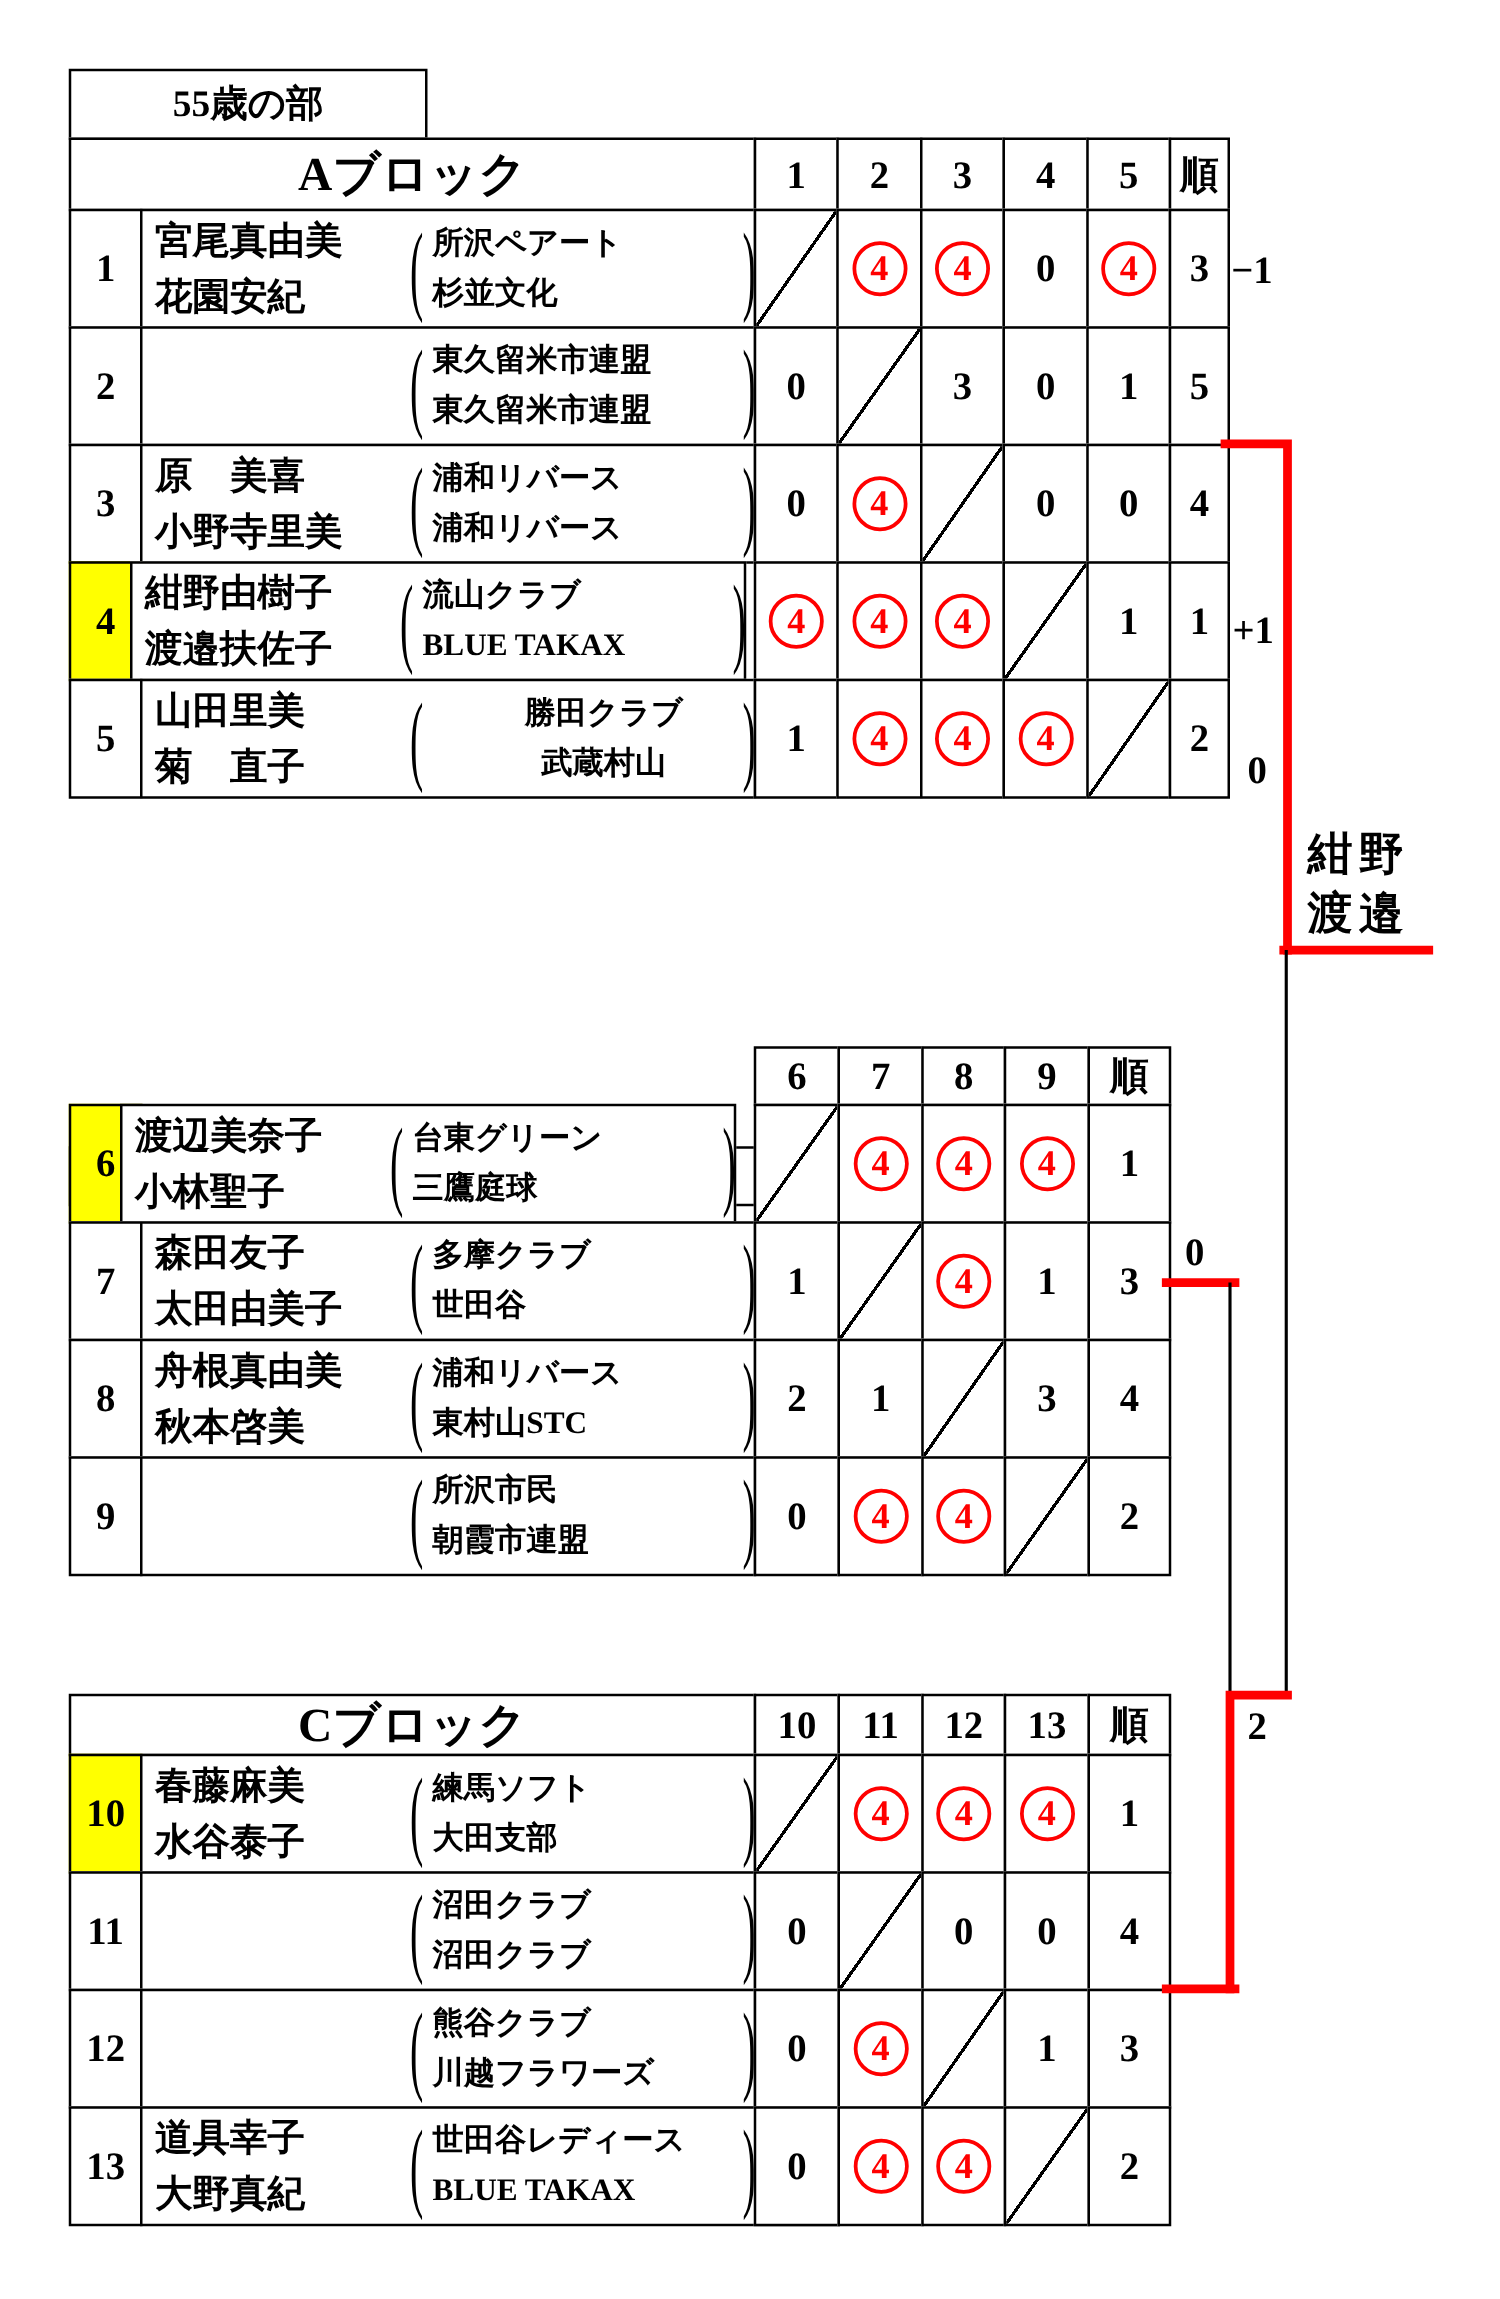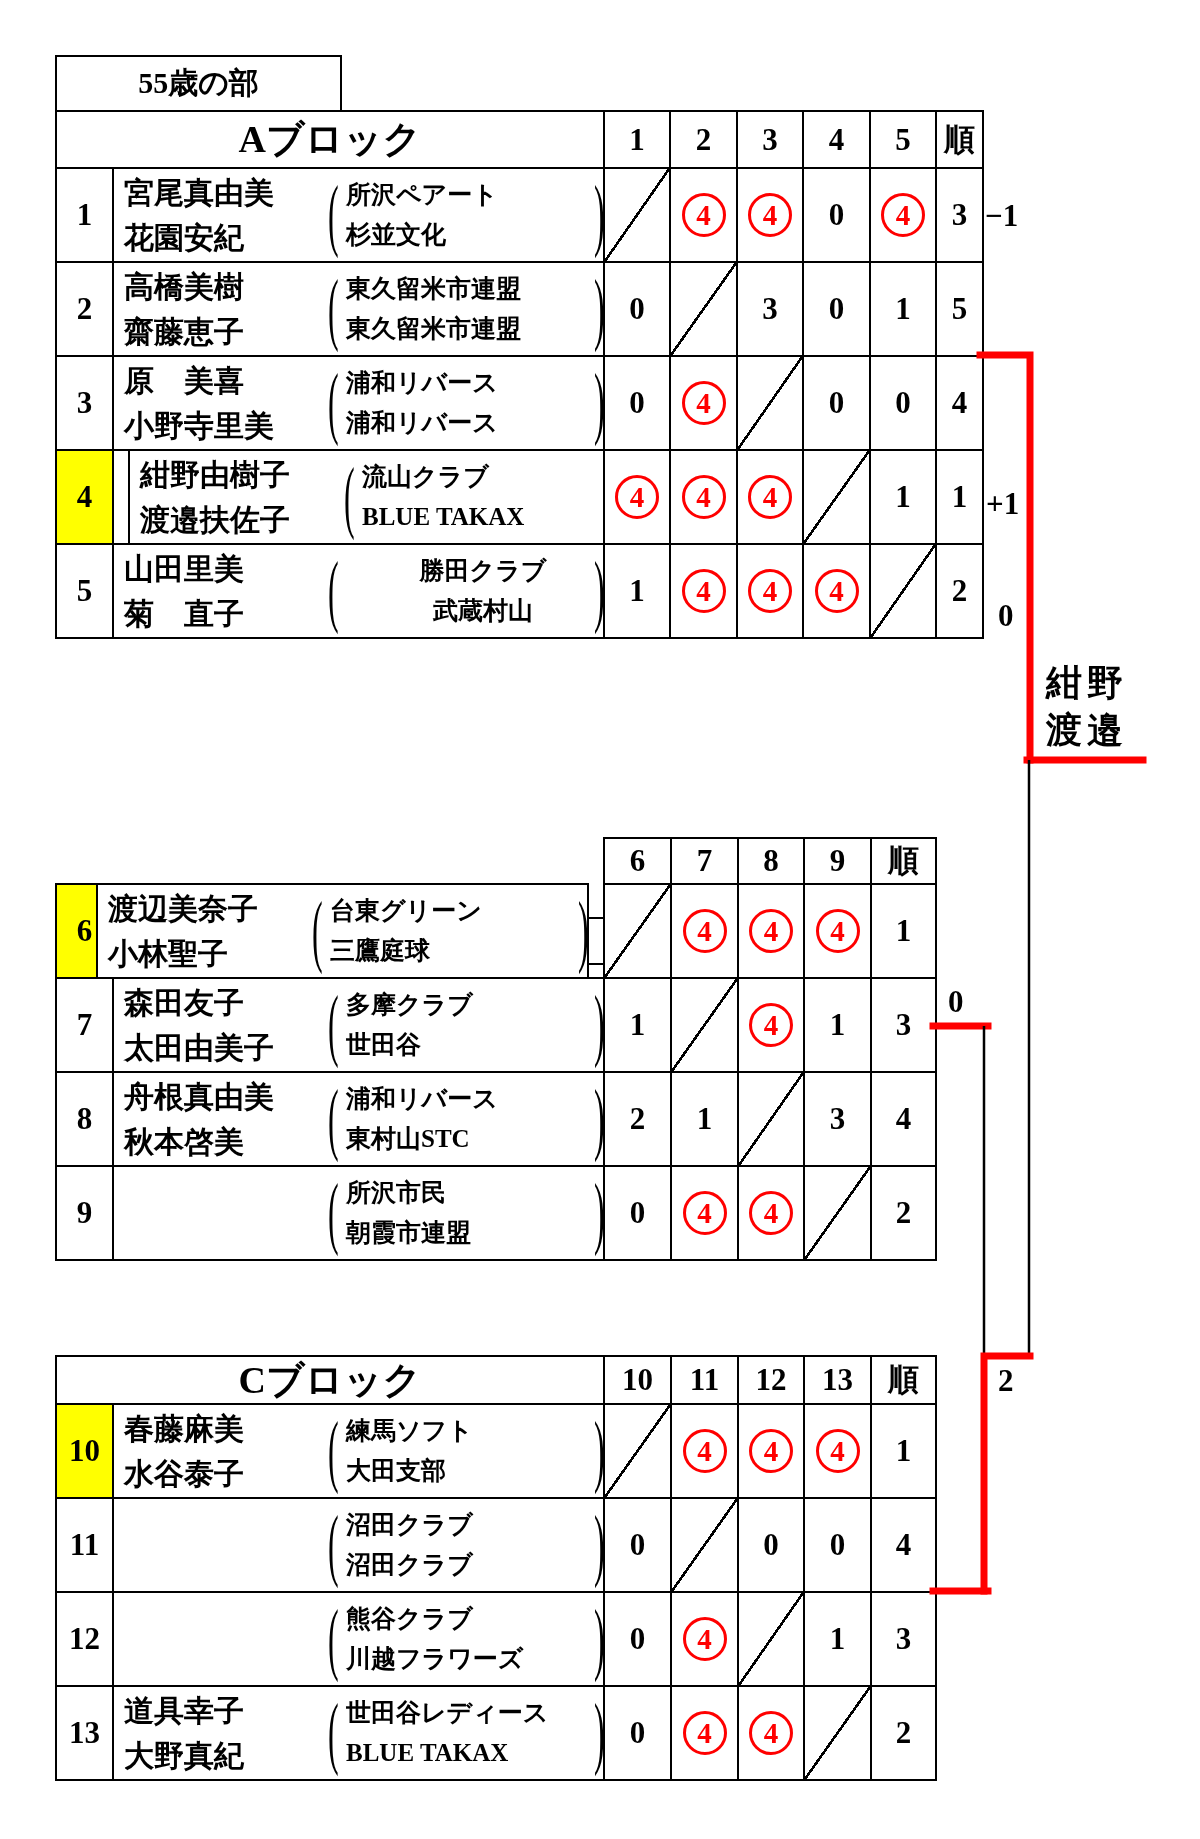--- a/index.html
+++ b/index.html
@@ -71,24 +71,20 @@
       <div class="cell score" style="left: 736px; top: 167px; width: 68px; height: 96px;">
         <div class="circle4">4</div>
       </div>
       <div class="cell score" style="left: 802px; top: 167px; width: 69px; height: 96px;">0</div>
       <div class="cell score" style="left: 869px; top: 167px; width: 68px; height: 96px;">
         <div class="circle4">4</div>
       </div>
       <div class="cell rankc" style="left: 935px; top: 167px; width: 49px; height: 96px;">3</div>
       <div class="cell numc" style="left: 55px; top: 261px; width: 59px; height: 96px;">2</div>
       <div class="cell info" style="left: 112px; top: 261px; width: 493px; height: 96px;">
-        <div class="names">
-          <div class="pline">高橋美樹</div>
-          <div class="pline">齋藤恵子</div>
-        </div>
         <div class="paren open">(</div>
         <div class="paren close">)</div>
         <div class="clubs">
           <div class="cline">東久留米市連盟</div>
           <div class="cline">東久留米市連盟</div>
         </div>
       </div>
       <div class="cell score" style="left: 603px; top: 261px; width: 68px; height: 96px;">0</div>
       <div class="cell score diag" style="left: 669px; top: 261px; width: 69px; height: 96px;"></div>
       <div class="cell score" style="left: 736px; top: 261px; width: 68px; height: 96px;">3</div>
@@ -110,21 +106,21 @@
       </div>
       <div class="cell score" style="left: 603px; top: 355px; width: 68px; height: 96px;">0</div>
       <div class="cell score" style="left: 669px; top: 355px; width: 69px; height: 96px;">
         <div class="circle4">4</div>
       </div>
       <div class="cell score diag" style="left: 736px; top: 355px; width: 68px; height: 96px;"></div>
       <div class="cell score" style="left: 802px; top: 355px; width: 69px; height: 96px;">0</div>
       <div class="cell score" style="left: 869px; top: 355px; width: 68px; height: 96px;">0</div>
       <div class="cell rankc" style="left: 935px; top: 355px; width: 49px; height: 96px;">4</div>
       <div class="cell numc hl" style="left: 55px; top: 449px; width: 59px; height: 96px;">4</div>
-      <div class="cell info" style="left: 128px; top: 449px; width: 493px; height: 96px;">
+      <div class="cell info" style="left: 104px; top: 449px; width: 493px; height: 96px;">
         <div class="names">
           <div class="pline">紺野由樹子</div>
           <div class="pline">渡邉扶佐子</div>
         </div>
         <div class="paren open">(</div>
         <div class="paren close">)</div>
         <div class="clubs">
           <div class="cline">流山クラブ</div>
           <div class="cline">BLUE TAKAX</div>
         </div>

